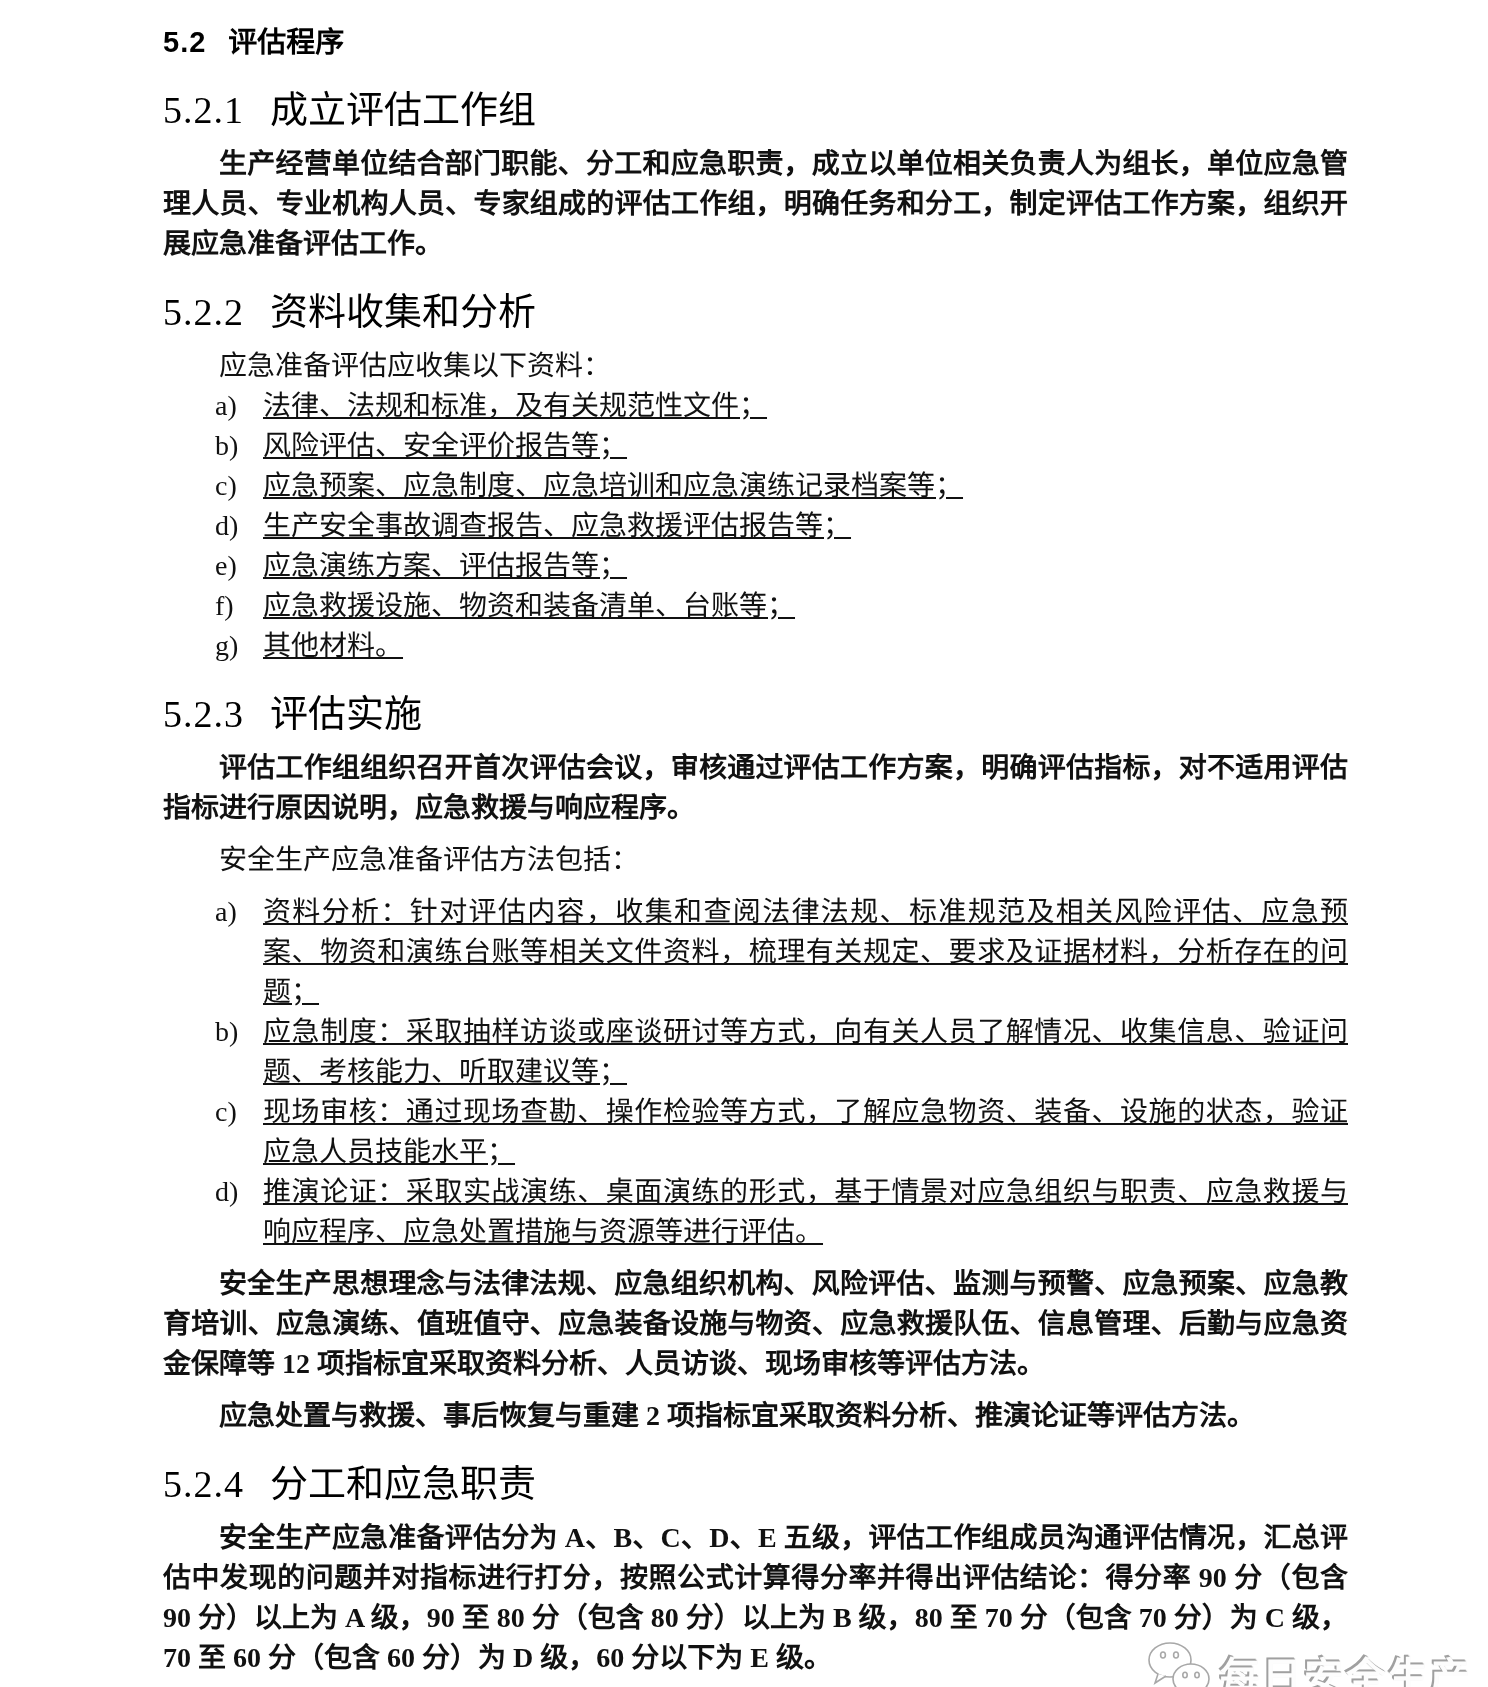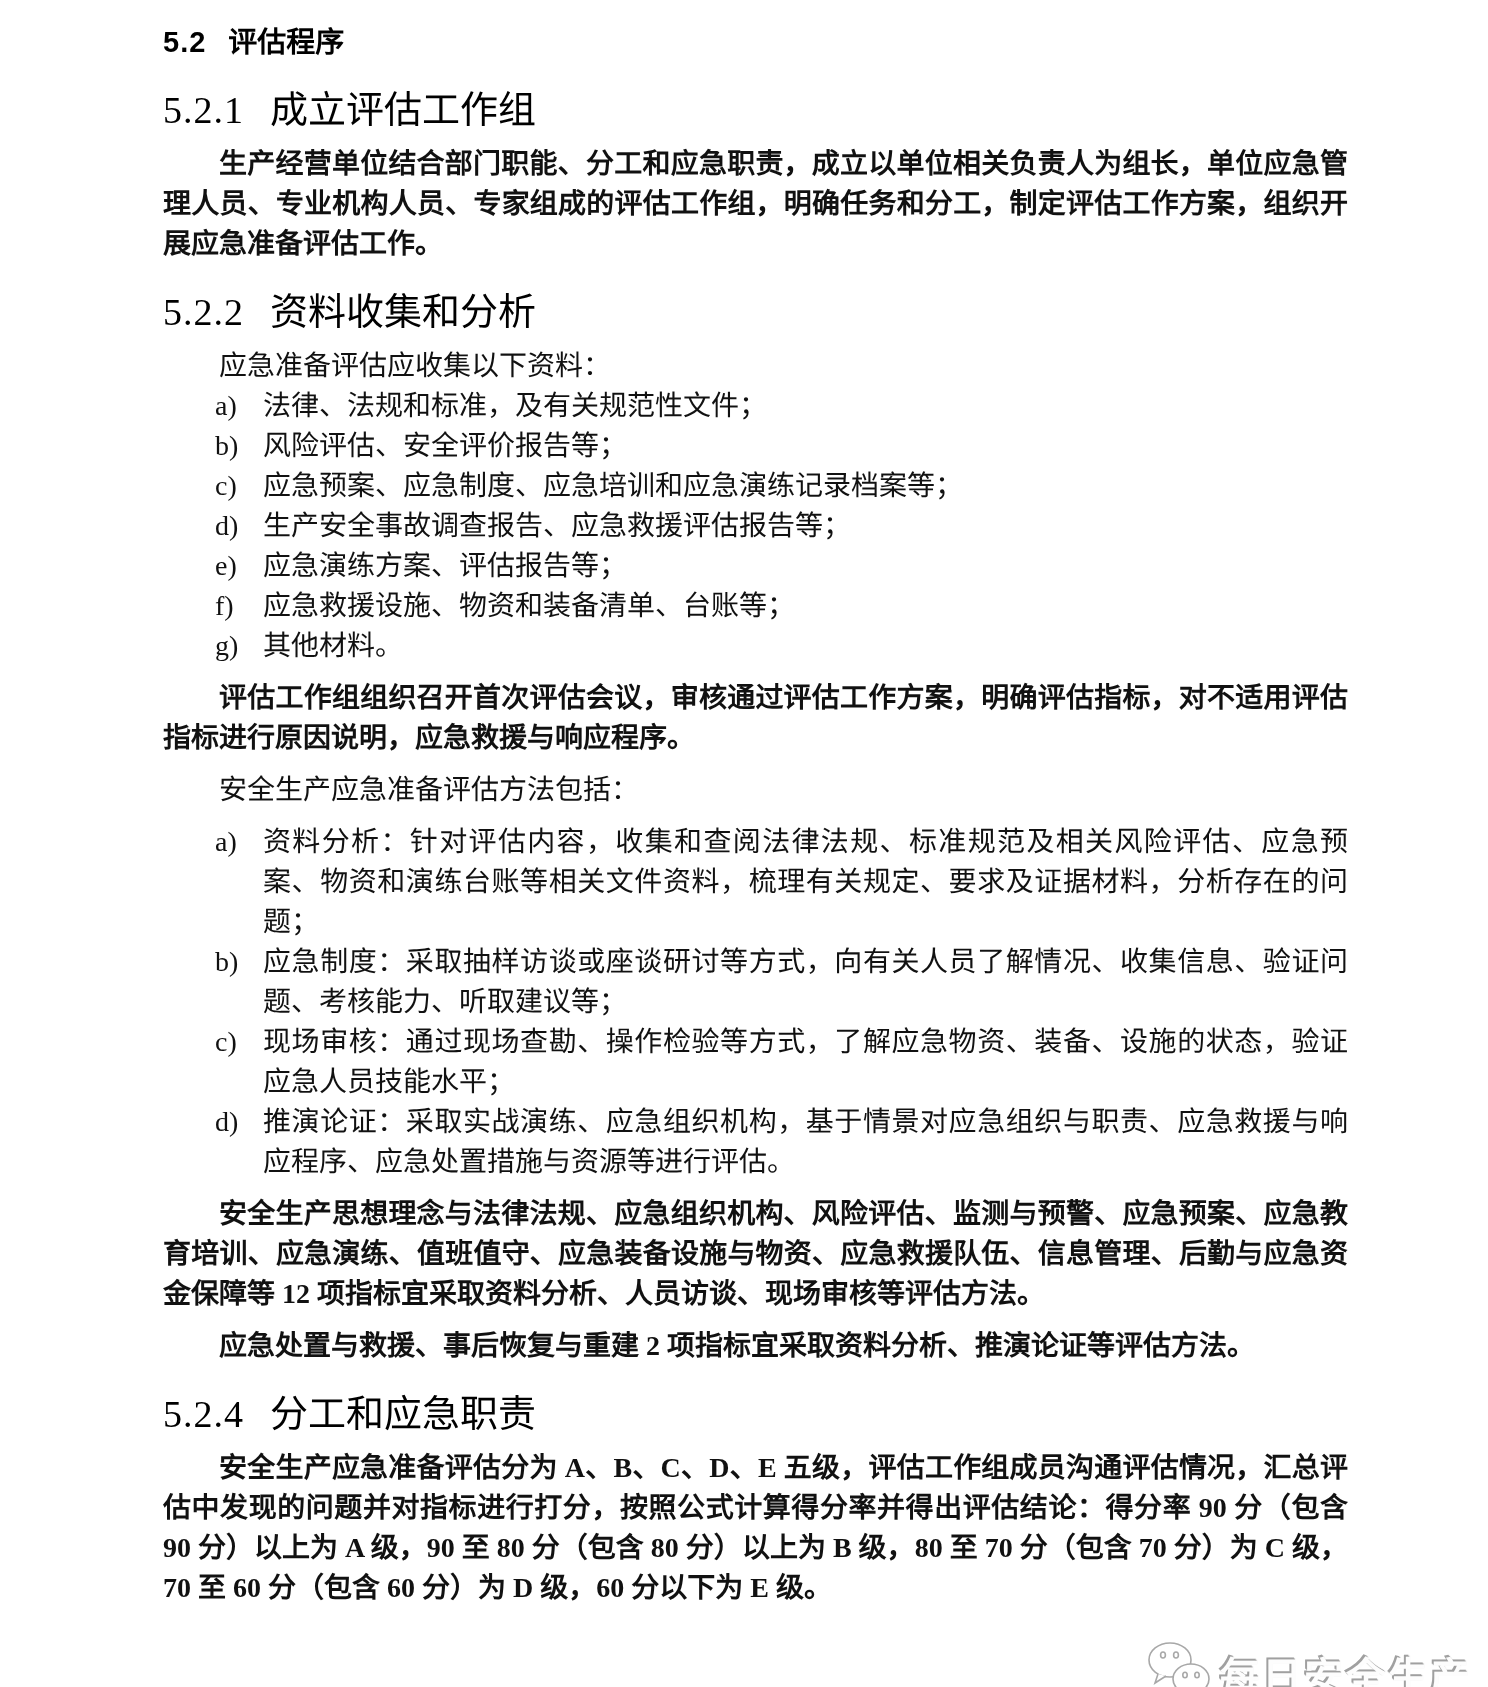--- a/index.html
+++ b/index.html
@@ -55,20 +55,21 @@
   .doc-list-item {
     display: flex;
     margin-left: 52px;
   }
   .doc-list-item .lbl {
     flex: 0 0 48px;
   }
   .doc-list-item .ltxt {
     flex: 1;
     text-align: justify;
+    text-decoration: underline;
   }
   .watermark {
     position: absolute;
     top: 1641px;
     left: 1146px;
     display: flex;
     align-items: center;
     gap: 8px;
     pointer-events: none;
   }
@@ -127,41 +128,44 @@
     <div class="doc-list-item">
       <span class="lbl">f)</span>
       <span class="ltxt">应急救援设施、物资和装备清单、台账等；</span>
     </div>
     <div class="doc-list-item">
       <span class="lbl">g)</span>
       <span class="ltxt">其他材料。</span>
     </div>
   </div>
 
+  <div class="h3">
+    <span class="hnum">5.2.3</span><span class="htitle">评估实施</span>
+  </div>
 
   <p class="body-para">评估工作组组织召开首次评估会议，审核通过评估工作方案，明确评估指标，对不适用评估指标进行原因说明，应急救援与响应程序。</p>
 
   <p class="intro-para">安全生产应急准备评估方法包括：</p>
 
   <div class="doc-list" style="margin-top:12px;">
     <div class="doc-list-item">
       <span class="lbl">a)</span>
       <span class="ltxt">资料分析：针对评估内容，收集和查阅法律法规、标准规范及相关风险评估、应急预案、物资和演练台账等相关文件资料，梳理有关规定、要求及证据材料，分析存在的问题；</span>
     </div>
     <div class="doc-list-item">
       <span class="lbl">b)</span>
       <span class="ltxt">应急制度：采取抽样访谈或座谈研讨等方式，向有关人员了解情况、收集信息、验证问题、考核能力、听取建议等；</span>
     </div>
     <div class="doc-list-item">
       <span class="lbl">c)</span>
       <span class="ltxt">现场审核：通过现场查勘、操作检验等方式，了解应急物资、装备、设施的状态，验证应急人员技能水平；</span>
     </div>
     <div class="doc-list-item">
       <span class="lbl">d)</span>
-      <span class="ltxt">推演论证：采取实战演练、应急组织机构，基于情景对应急组织与职责、应急救援与响应程序、应急处置措施与资源等进行评估。</span>
+      <span class="ltxt">推演论证：采取实战演练、桌面演练的形式，基于情景对应急组织与职责、应急救援与响应程序、应急处置措施与资源等进行评估。</span>
     </div>
   </div>
 
   <p class="body-para">安全生产思想理念与法律法规、应急组织机构、风险评估、监测与预警、应急预案、应急教育培训、应急演练、值班值守、应急装备设施与物资、应急救援队伍、信息管理、后勤与应急资金保障等 12 项指标宜采取资料分析、人员访谈、现场审核等评估方法。</p>
 
   <p class="body-para">应急处置与救援、事后恢复与重建 2 项指标宜采取资料分析、推演论证等评估方法。</p>
 
   <div class="h3">
     <span class="hnum">5.2.4</span><span class="htitle">分工和应急职责</span>
   </div>

